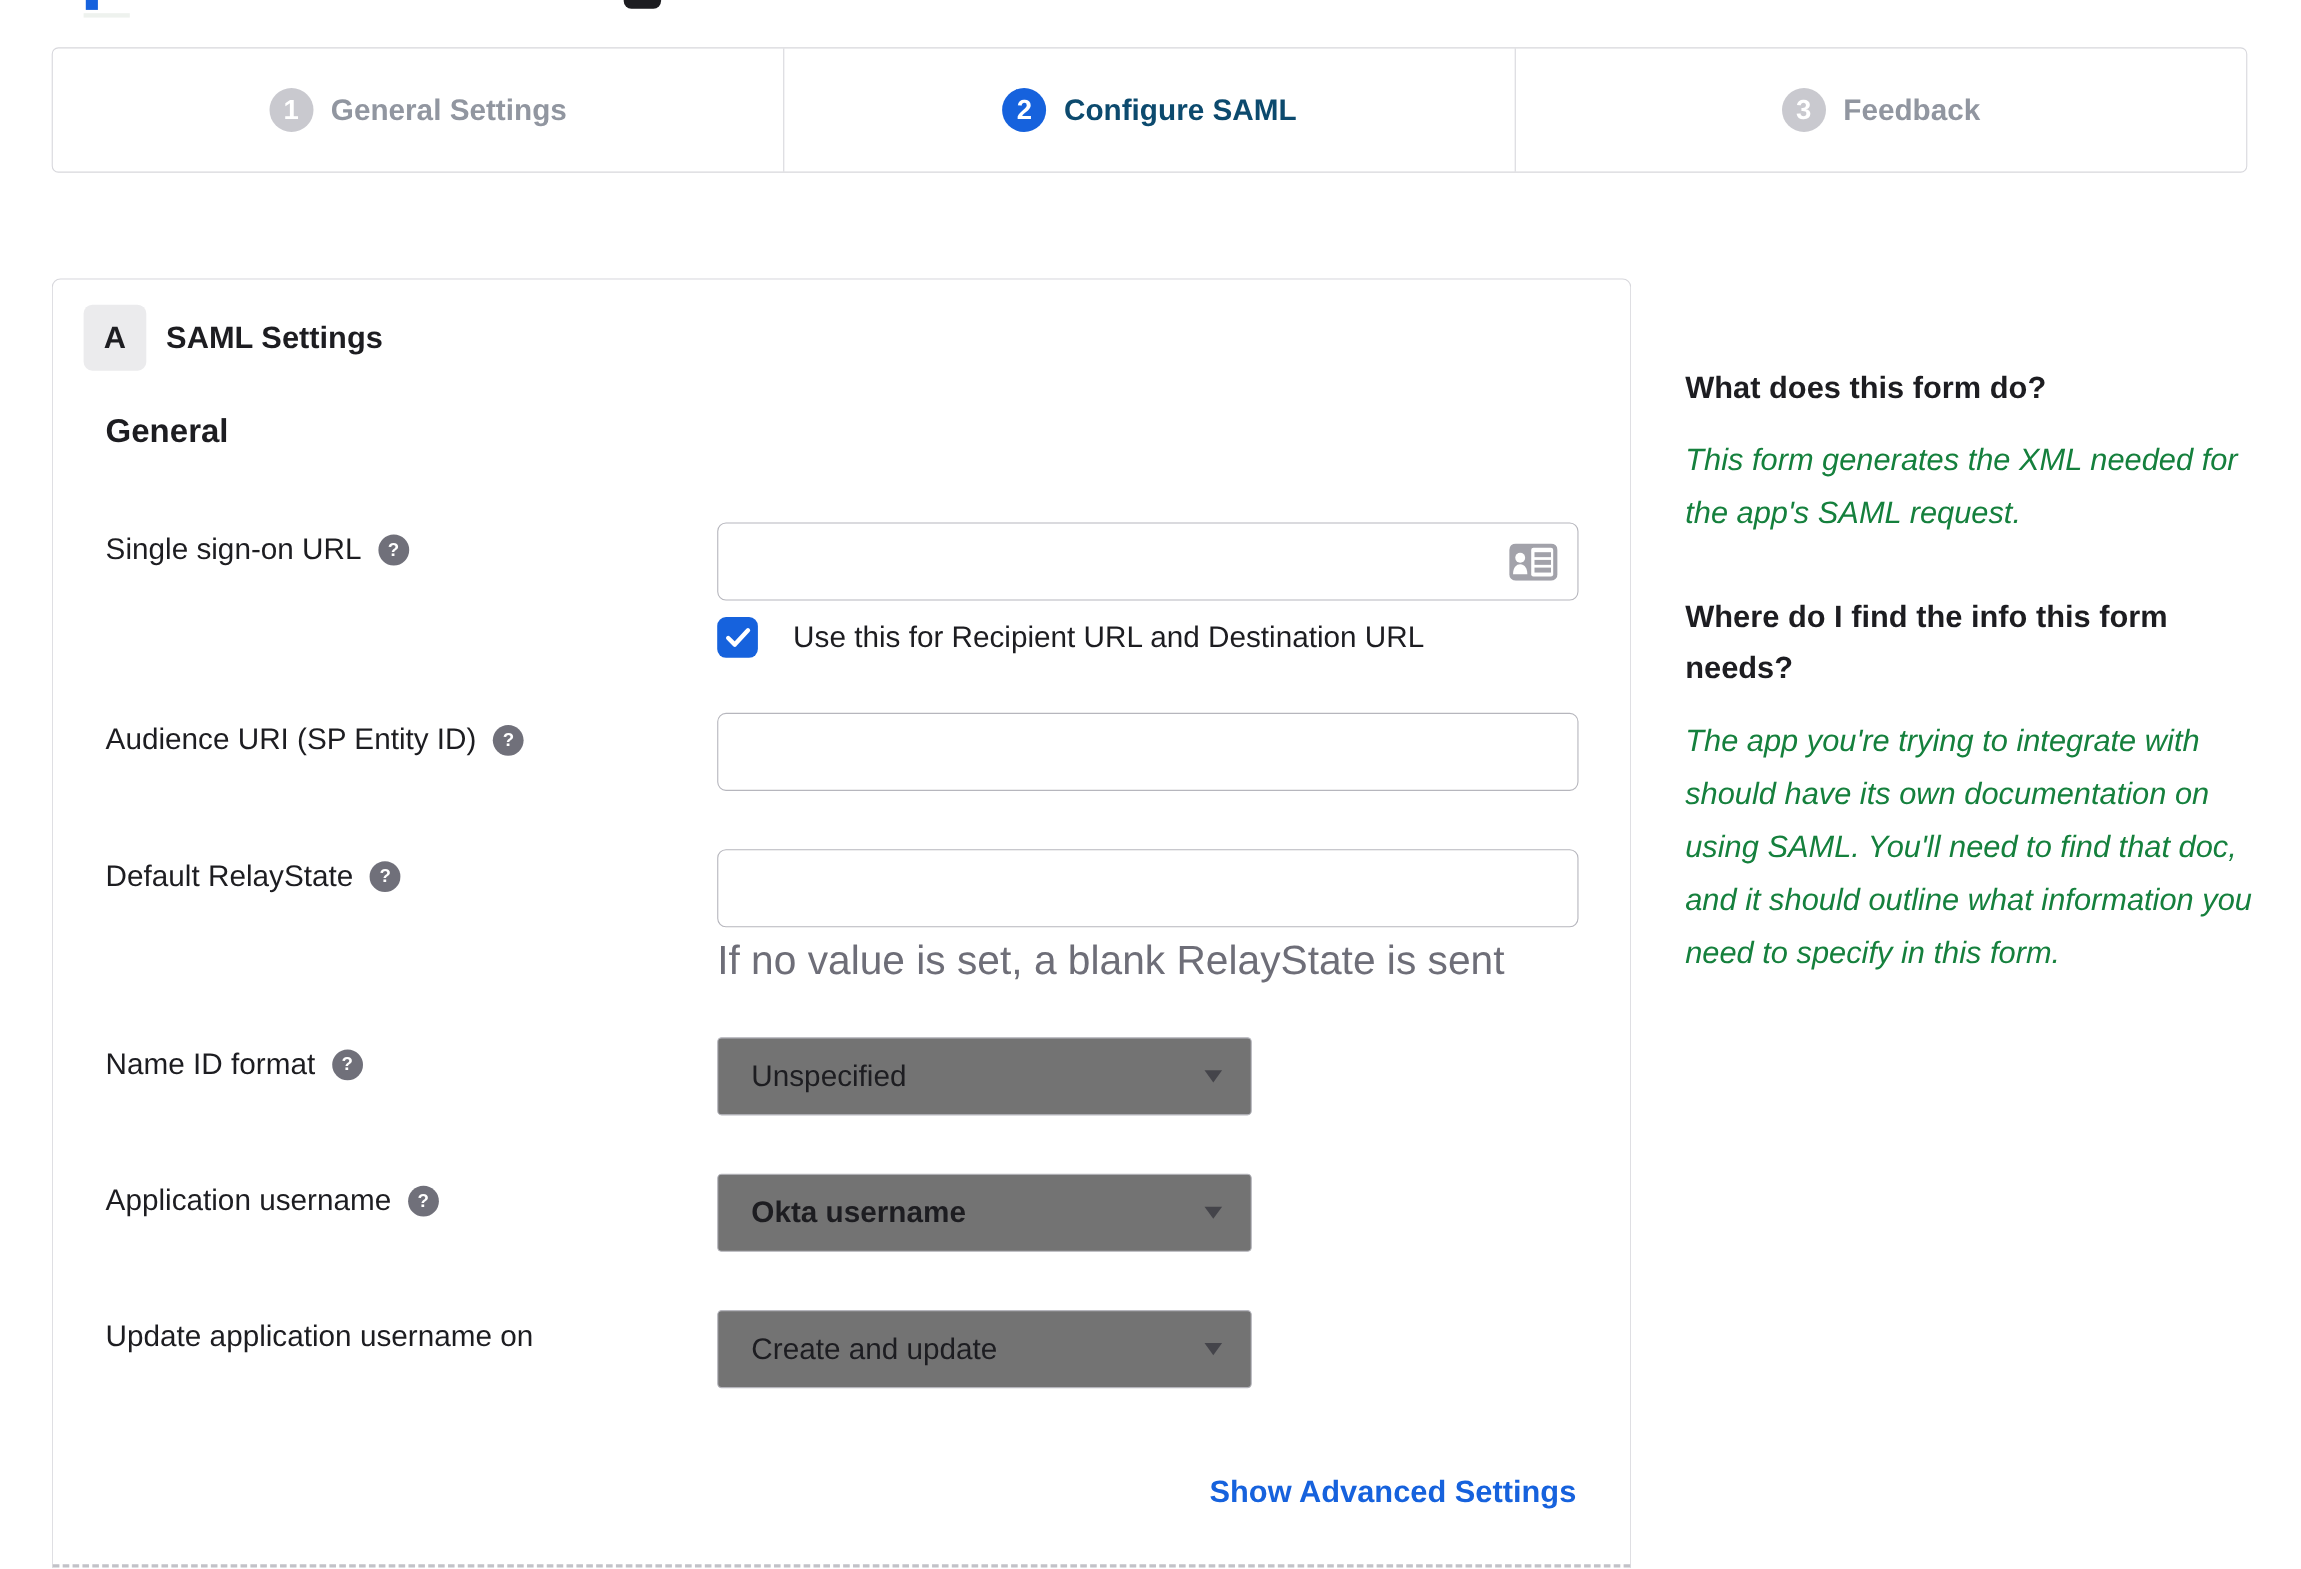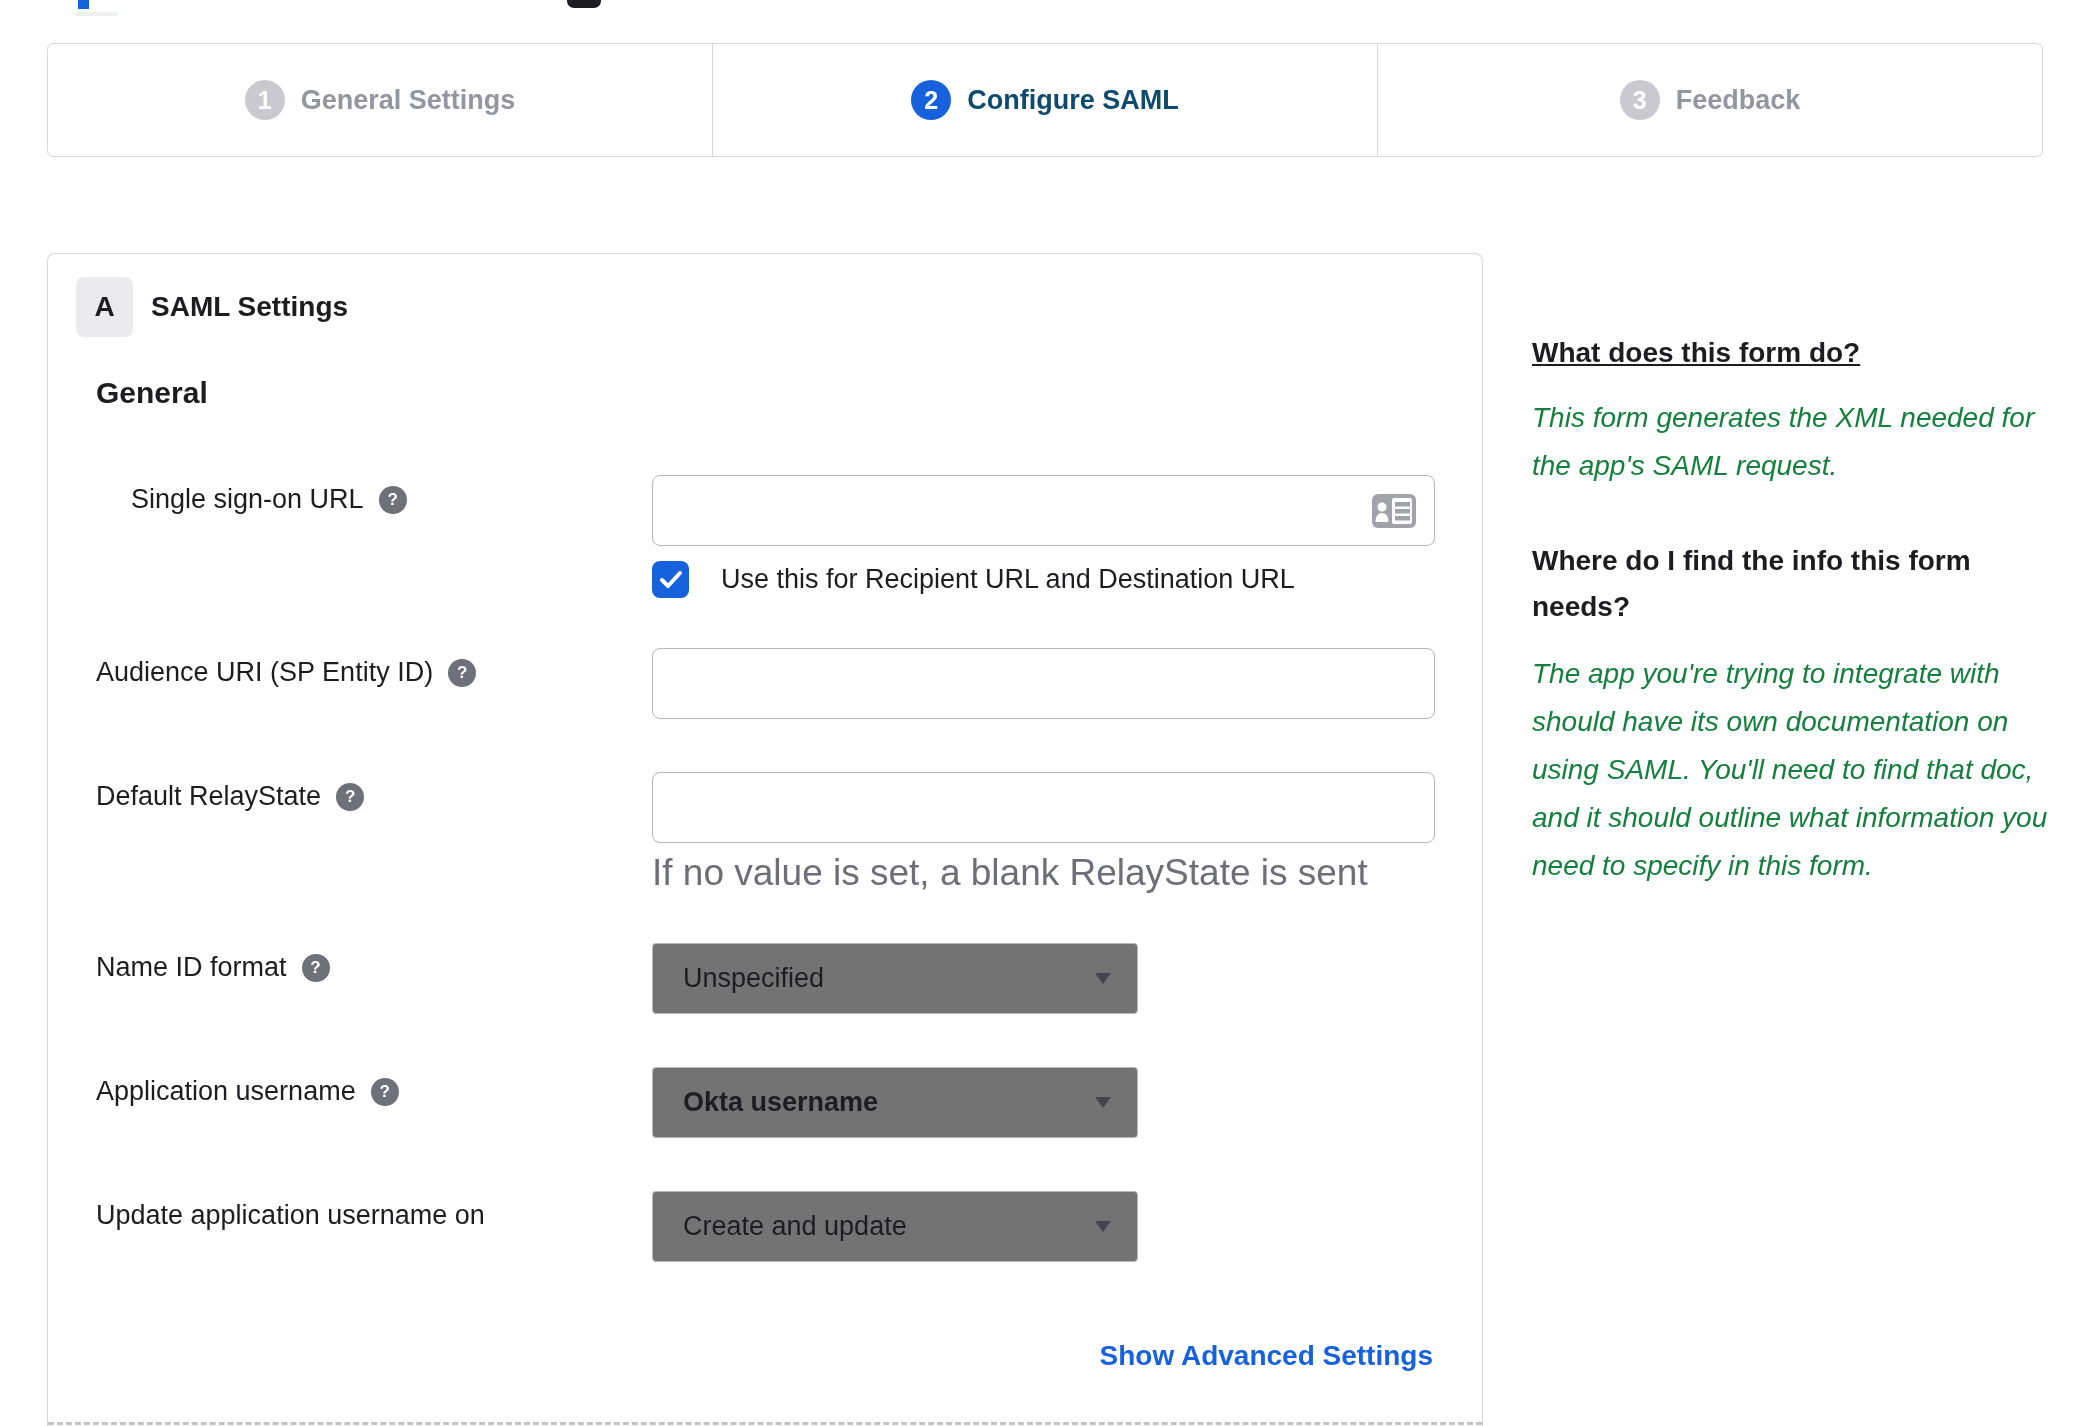--- a/index.html
+++ b/index.html
@@ -56,21 +56,21 @@
 
   .advanced-link { position:absolute; right:49px; top:1086px; font-size:28px; font-weight:600;
                    color:#1662dd; text-decoration:none; cursor:pointer; }
 
   .dashed-divider { position:absolute; left:0; right:0; top:1168px; border-top:3px dashed #c2c2c8; }
 
   
   .help-panel { position:absolute; left:1532px; top:330px; width:516px; }
   .help-q { font-size:28px; font-weight:bold; line-height:46px; }
   .help-a { font-size:28px; line-height:48px; color:#15803d;font-style:italic; }
-  .help-panel .help-q:first-child { margin-bottom:18px;text-decoration:underline; }
+  .help-panel .help-q:first-child { margin-bottom:18px; }
   .mb-big { margin-bottom:48px; }
   .mb-med { margin-bottom:20px; }
 </style>
 </head>
 <body>
 
 <div id="screen">
 
   <div class="frag-blue"></div>
   <div class="frag-dash"></div>
@@ -89,21 +89,21 @@
       <div class="step-circle">3</div>
       <div class="step-label">Feedback</div>
     </div>
   </div>
 
   <div class="panel">
     <div class="badge">A</div>
     <div class="panel-title">SAML Settings</div>
     <div class="group-heading">General</div>
 
-    <div class="field-label" style="top:230px;margin-left:35px;">
+    <div class="field-label" style="top:230px;">
       <span>Single sign-on URL</span>
       <span class="help-icon">?</span>
     </div>
     <input class="text-input" style="top: 221px;" type="text" value="">
     <span class="input-icon" style="left:1324px; top:240px;">
       <svg width="44" height="34" viewBox="0 0 44 34">
         <rect x="0" y="0" width="44" height="34" rx="6" fill="#a2a2aa"></rect>
         <rect x="20" y="4" width="20" height="26" rx="2" fill="#ffffff"></rect>
         <rect x="23" y="8" width="15" height="4.5" fill="#a2a2aa"></rect>
         <rect x="23" y="15" width="15" height="4.5" fill="#a2a2aa"></rect>

